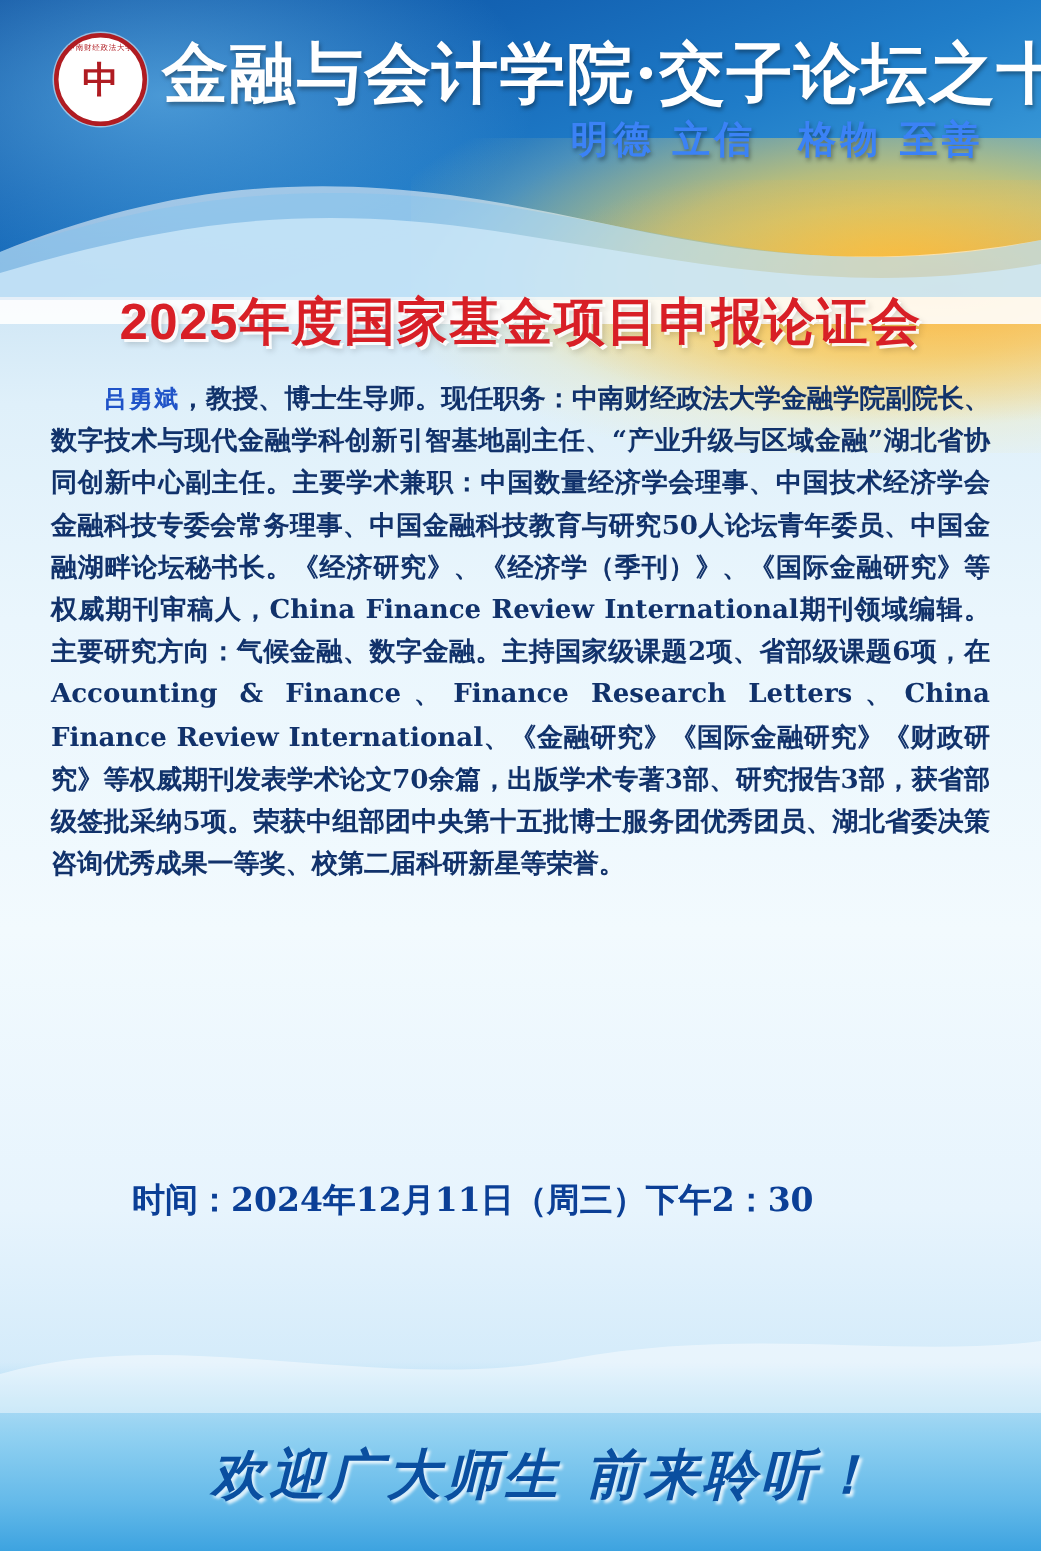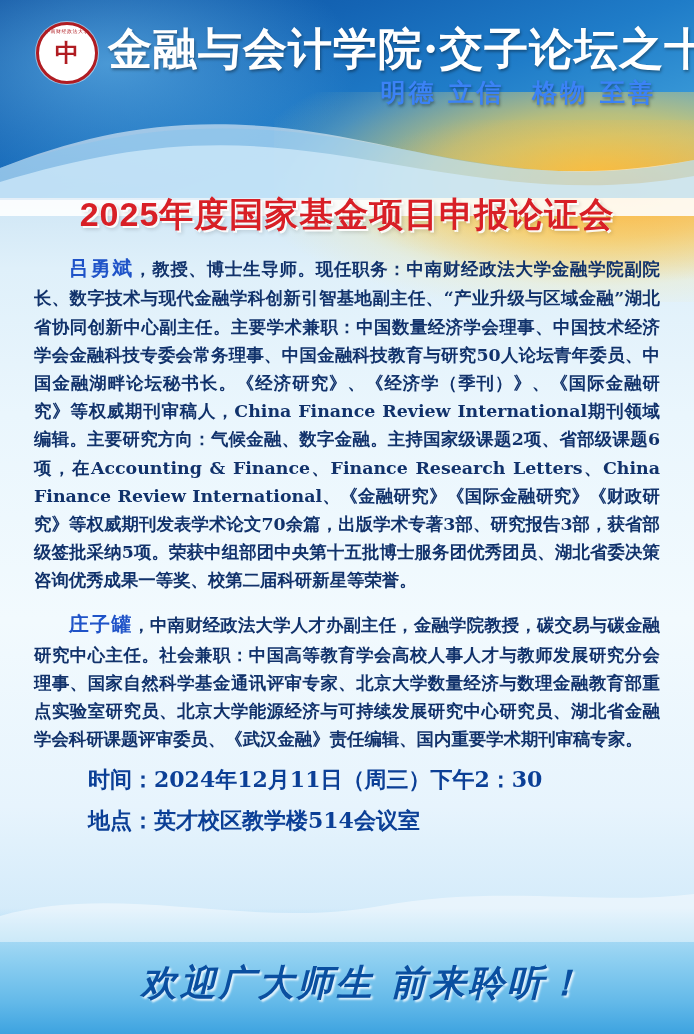--- a/index.html
+++ b/index.html
@@ -125,28 +125,28 @@
     font-family: "DejaVu Serif", serif;
     font-size: 17.4px;
     line-height: 1.62;
     color: #11326b;
     text-align: justify;
     text-indent: 2em;
     font-weight: bold;
   }
   .name {
     color: #1f53c8;
-    font-size: 20px;
+    font-size: 16px;
     font-weight: bold;
     letter-spacing: 1px;
   }
 
   
   .info {
-    position: absolute; left: 88px; top: 759px; width: 560px;
+    position: absolute; left: 88px; top: 780px; width: 560px;
     z-index: 5;
   }
   .info-line {
     font-family: "DejaVu Serif", serif;
     font-weight: bold;
     font-size: 22px;
     color: #0b3f96;
     line-height: 1.85;
     white-space: nowrap;
   }
@@ -198,25 +198,21 @@
     <div class="header-title">金融与会计学院·交子论坛之十四</div>
     <div class="header-sub">明德 立信　格物 至善</div>
   </div>
 
   <div class="main-title">2025年度国家基金项目申报论证会</div>
 
   <div class="content">
     <p class="para">
       <span class="name">吕勇斌</span><span>，教授、博士生导师。现任职务：中南财经政法大学金融学院副院长、数字技术与现代金融学科创新引智基地副主任、“产业升级与区域金融”湖北省协同创新中心副主任。主要学术兼职：中国数量经济学会理事、中国技术经济学会金融科技专委会常务理事、中国金融科技教育与研究50人论坛青年委员、中国金融湖畔论坛秘书长。《经济研究》、《经济学（季刊）》、《国际金融研究》等权威期刊审稿人，China Finance Review International期刊领域编辑。主要研究方向：气候金融、数字金融。主持国家级课题2项、省部级课题6项，在Accounting &amp; Finance、Finance Research Letters、China Finance Review International、《金融研究》《国际金融研究》《财政研究》等权威期刊发表学术论文70余篇，出版学术专著3部、研究报告3部，获省部级签批采纳5项。荣获中组部团中央第十五批博士服务团优秀团员、湖北省委决策咨询优秀成果一等奖、校第二届科研新星等荣誉。</span>
     </p>
-    <p class="para">
-      <span class="name">庄子罐</span><span>，中南财经政法大学人才办副主任，金融学院教授，碳交易与碳金融研究中心主任。社会兼职：中国高等教育学会高校人事人才与教师发展研究分会理事、国家自然科学基金通讯评审专家、北京大学数量经济与数理金融教育部重点实验室研究员、北京大学能源经济与可持续发展研究中心研究员、湖北省金融学会科研课题评审委员、《武汉金融》责任编辑、国内重要学术期刊审稿专家。</span>
-    </p>
   </div>
 
   <div class="info">
     <div class="info-line">时间：2024年12月11日（周三）下午2：30</div>
-    <div class="info-line">地点：英才校区教学楼514会议室</div>
   </div>
 
   <div class="slogan">欢迎广大师生 前来聆听！</div>
 
 </div>
 
 </body></html>

